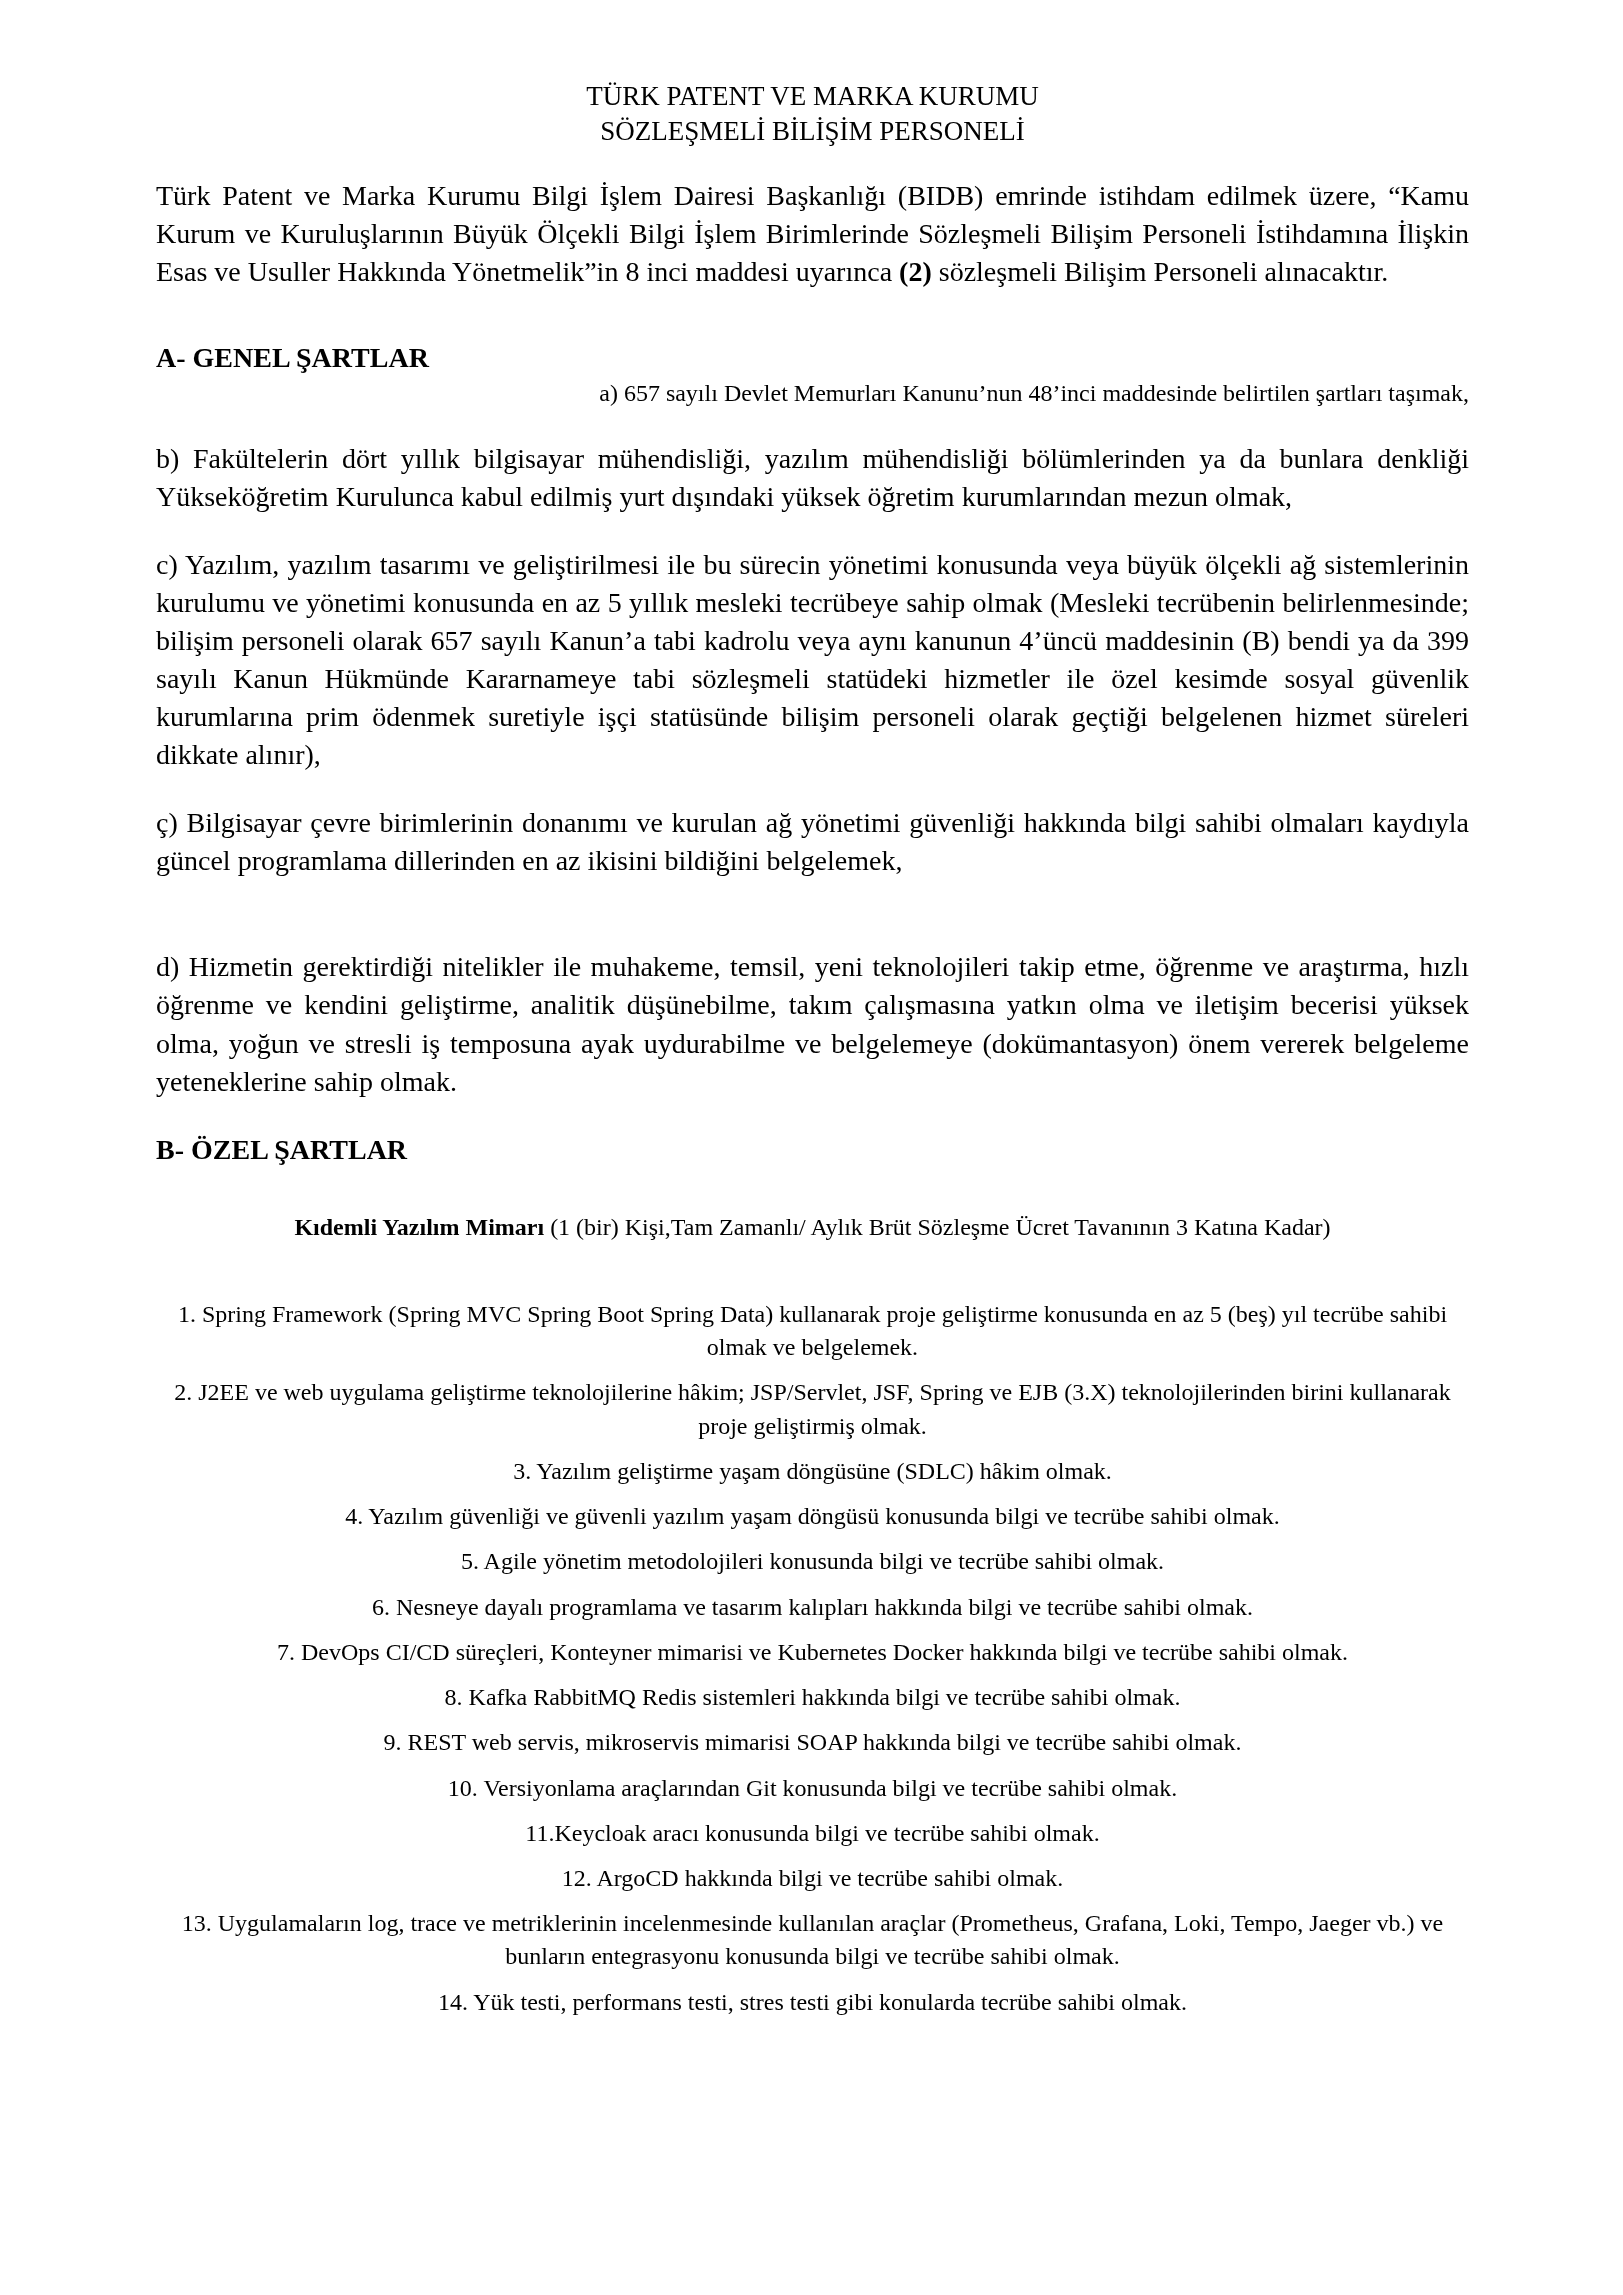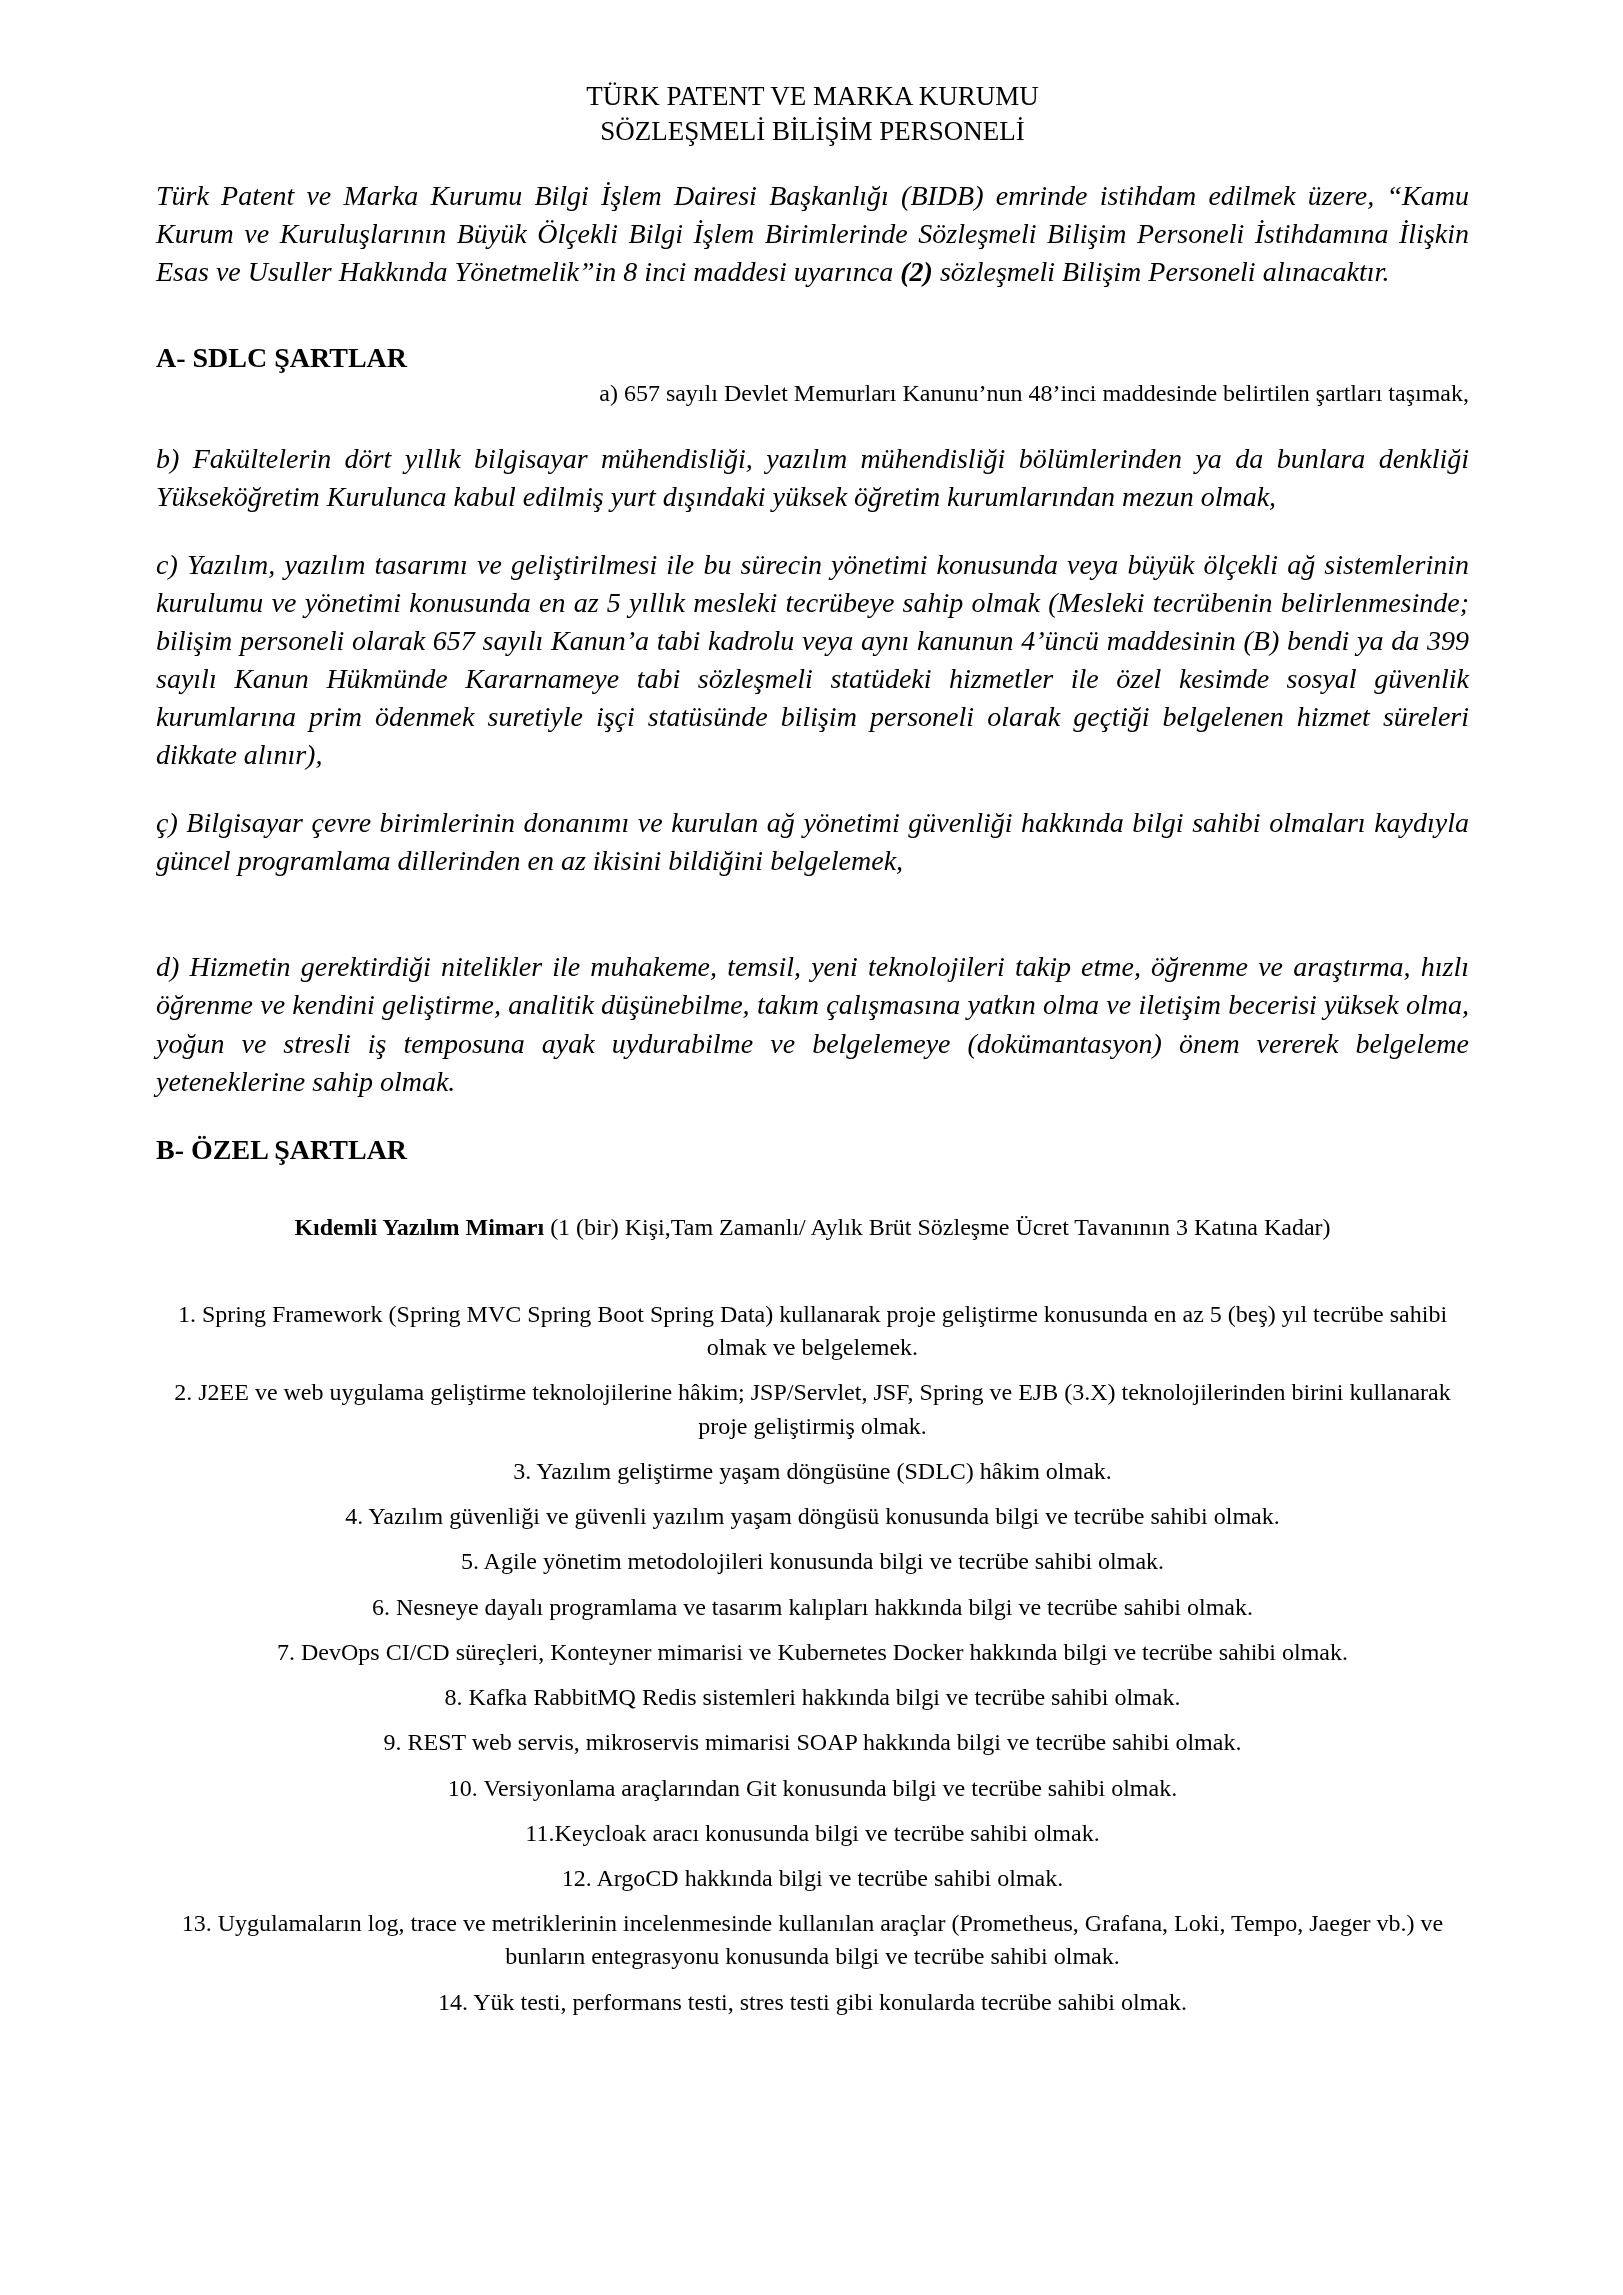--- a/index.html
+++ b/index.html
@@ -37,21 +37,20 @@
     white-space: nowrap;
   }
 
   
   .para {
     font-size: 28px;
     line-height: 1.36;
     text-align: justify;
     text-justify: inter-word;
     margin: 0;
-    font-style: italic;
   }
   .para.intro { margin-top: 29px; }
 
   .heading {
     font-size: 28px;
     line-height: 1.36;
     font-weight: bold;
     margin: 0;
     text-align: left;
   }
@@ -83,21 +82,21 @@
 
     <div class="title-block">
       <span class="title-line">TÜRK PATENT VE MARKA KURUMU</span>
       <span class="title-line">SÖZLEŞMELİ BİLİŞİM PERSONELİ</span>
     </div>
 
     <p class="para intro"><span>Türk Patent ve Marka Kurumu Bilgi İşlem Dairesi Başkanlığı (BIDB) emrinde istihdam edilmek üzere, “Kamu Kurum ve Kuruluşlarının Büyük Ölçekli Bilgi İşlem Birimlerinde Sözleşmeli Bilişim Personeli İstihdamına İlişkin Esas ve Usuller Hakkında Yönetmelik”in 8 inci maddesi uyarınca </span><span class="bold">(2)</span><span> sözleşmeli Bilişim Personeli alınacaktır.</span></p>
 
     <div class="gap-lg"></div>
 
-    <p class="heading">A- SDLC ŞARTLAR</p>
+    <p class="heading">A- GENEL ŞARTLAR</p>
 
     <p class="small-item">a) 657 sayılı Devlet Memurları Kanunu’nun 48’inci maddesinde belirtilen şartları taşımak,</p>
 
     <div class="gap-md"></div>
 
     <p class="para">b) Fakültelerin dört yıllık bilgisayar mühendisliği, yazılım mühendisliği bölümlerinden ya da bunlara denkliği Yükseköğretim Kurulunca kabul edilmiş yurt dışındaki yüksek öğretim kurumlarından mezun olmak,</p>
 
     <div class="gap-md"></div>
 
     <p class="para">c) Yazılım, yazılım tasarımı ve geliştirilmesi ile bu sürecin yönetimi konusunda veya büyük ölçekli ağ sistemlerinin kurulumu ve yönetimi konusunda en az 5 yıllık mesleki tecrübeye sahip olmak (Mesleki tecrübenin belirlenmesinde; bilişim personeli olarak 657 sayılı Kanun’a tabi kadrolu veya aynı kanunun 4’üncü maddesinin (B) bendi ya da 399 sayılı Kanun Hükmünde Kararnameye tabi sözleşmeli statüdeki hizmetler ile özel kesimde sosyal güvenlik kurumlarına prim ödenmek suretiyle işçi statüsünde bilişim personeli olarak geçtiği belgelenen hizmet süreleri dikkate alınır),</p>

